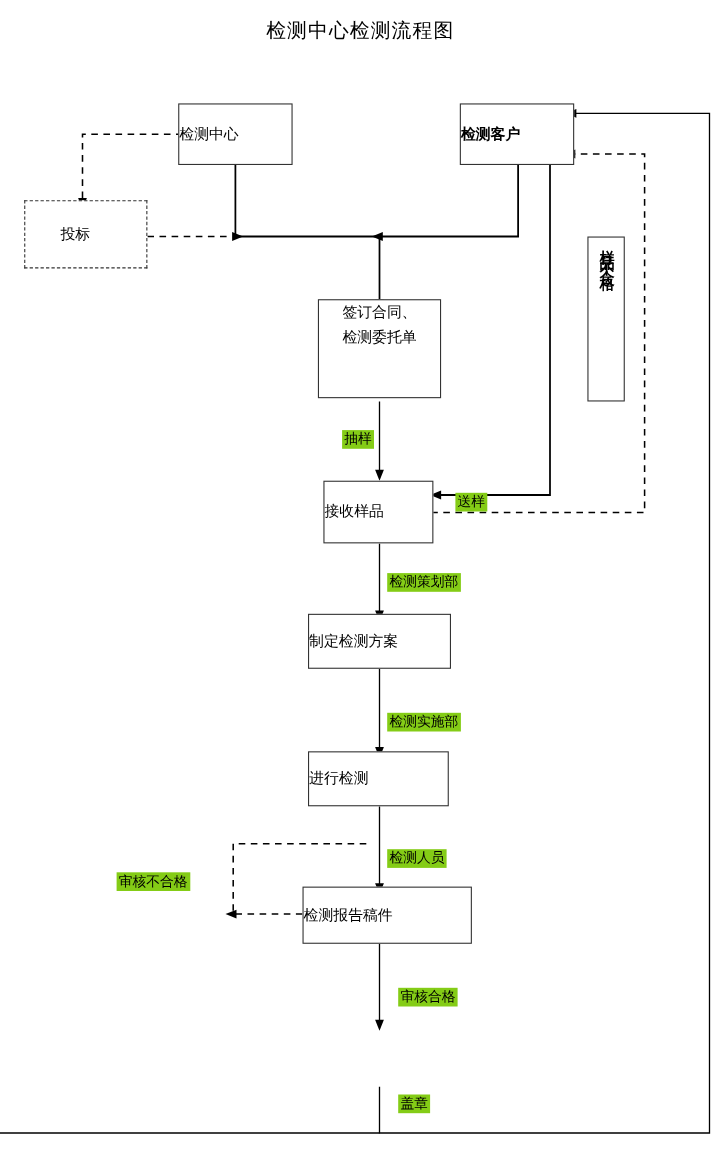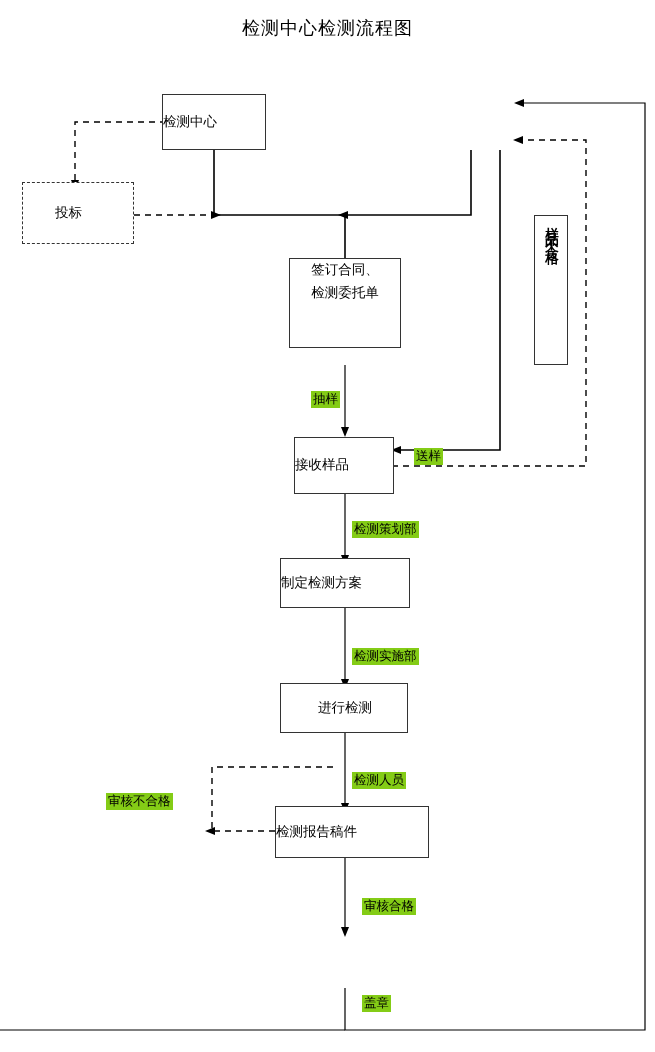--- a/index.html
+++ b/index.html
@@ -140,39 +140,42 @@
 
     <path class="lineSolidThin" d="M 345 988 L 345 1030 L 645 1030 L 645 103 L 521 103"></path>
     <polygon points="514,103 524,99 524,107" fill="#000"></polygon>
     <path class="lineSolidThin" d="M 345 1030 L 0 1030"></path>
   </svg>
 
   <div class="node" style="left:162px; top:94px; width:104px; height:56px;">
     <span>检测中心</span>
   </div>
 
+  <div class="node bold-text" style="left:418px; top:94px; width:104px; height:56px;">
+    <span>检测客户</span>
+  </div>
 
   <div class="node dashed" style="left:22px; top:182px; width:112px; height:62px;padding-left:32px;">
     <span>投标</span>
   </div>
 
-  <div class="node" style="left:289px; top:258px; width:112px; height:90px; flex-direction:column;">
+  <div class="node" style="left:289px; top:272px; width:112px; height:90px; flex-direction:column;">
     <span>签订合同、</span>
     <span>检测委托单</span>
   </div>
 
   <div class="node" style="left:294px; top:437px; width:100px; height:57px;">
     <span>接收样品</span>
   </div>
 
   <div class="node" style="left:280px; top:558px; width:130px; height:50px;">
     <span>制定检测方案</span>
   </div>
 
-  <div class="node" style="left:280px; top:683px; width:128px; height:50px;padding-left:37px;">
+  <div class="node" style="left:280px; top:683px; width:128px; height:50px;">
     <span>进行检测</span>
   </div>
 
   <div class="node" style="left:275px; top:806px; width:154px; height:52px;">
     <span>检测报告稿件</span>
   </div>
 
 
   <div class="node vertical" style="left:534px; top:215px; width:34px; height:150px;">
     <span>样品不合格</span>

